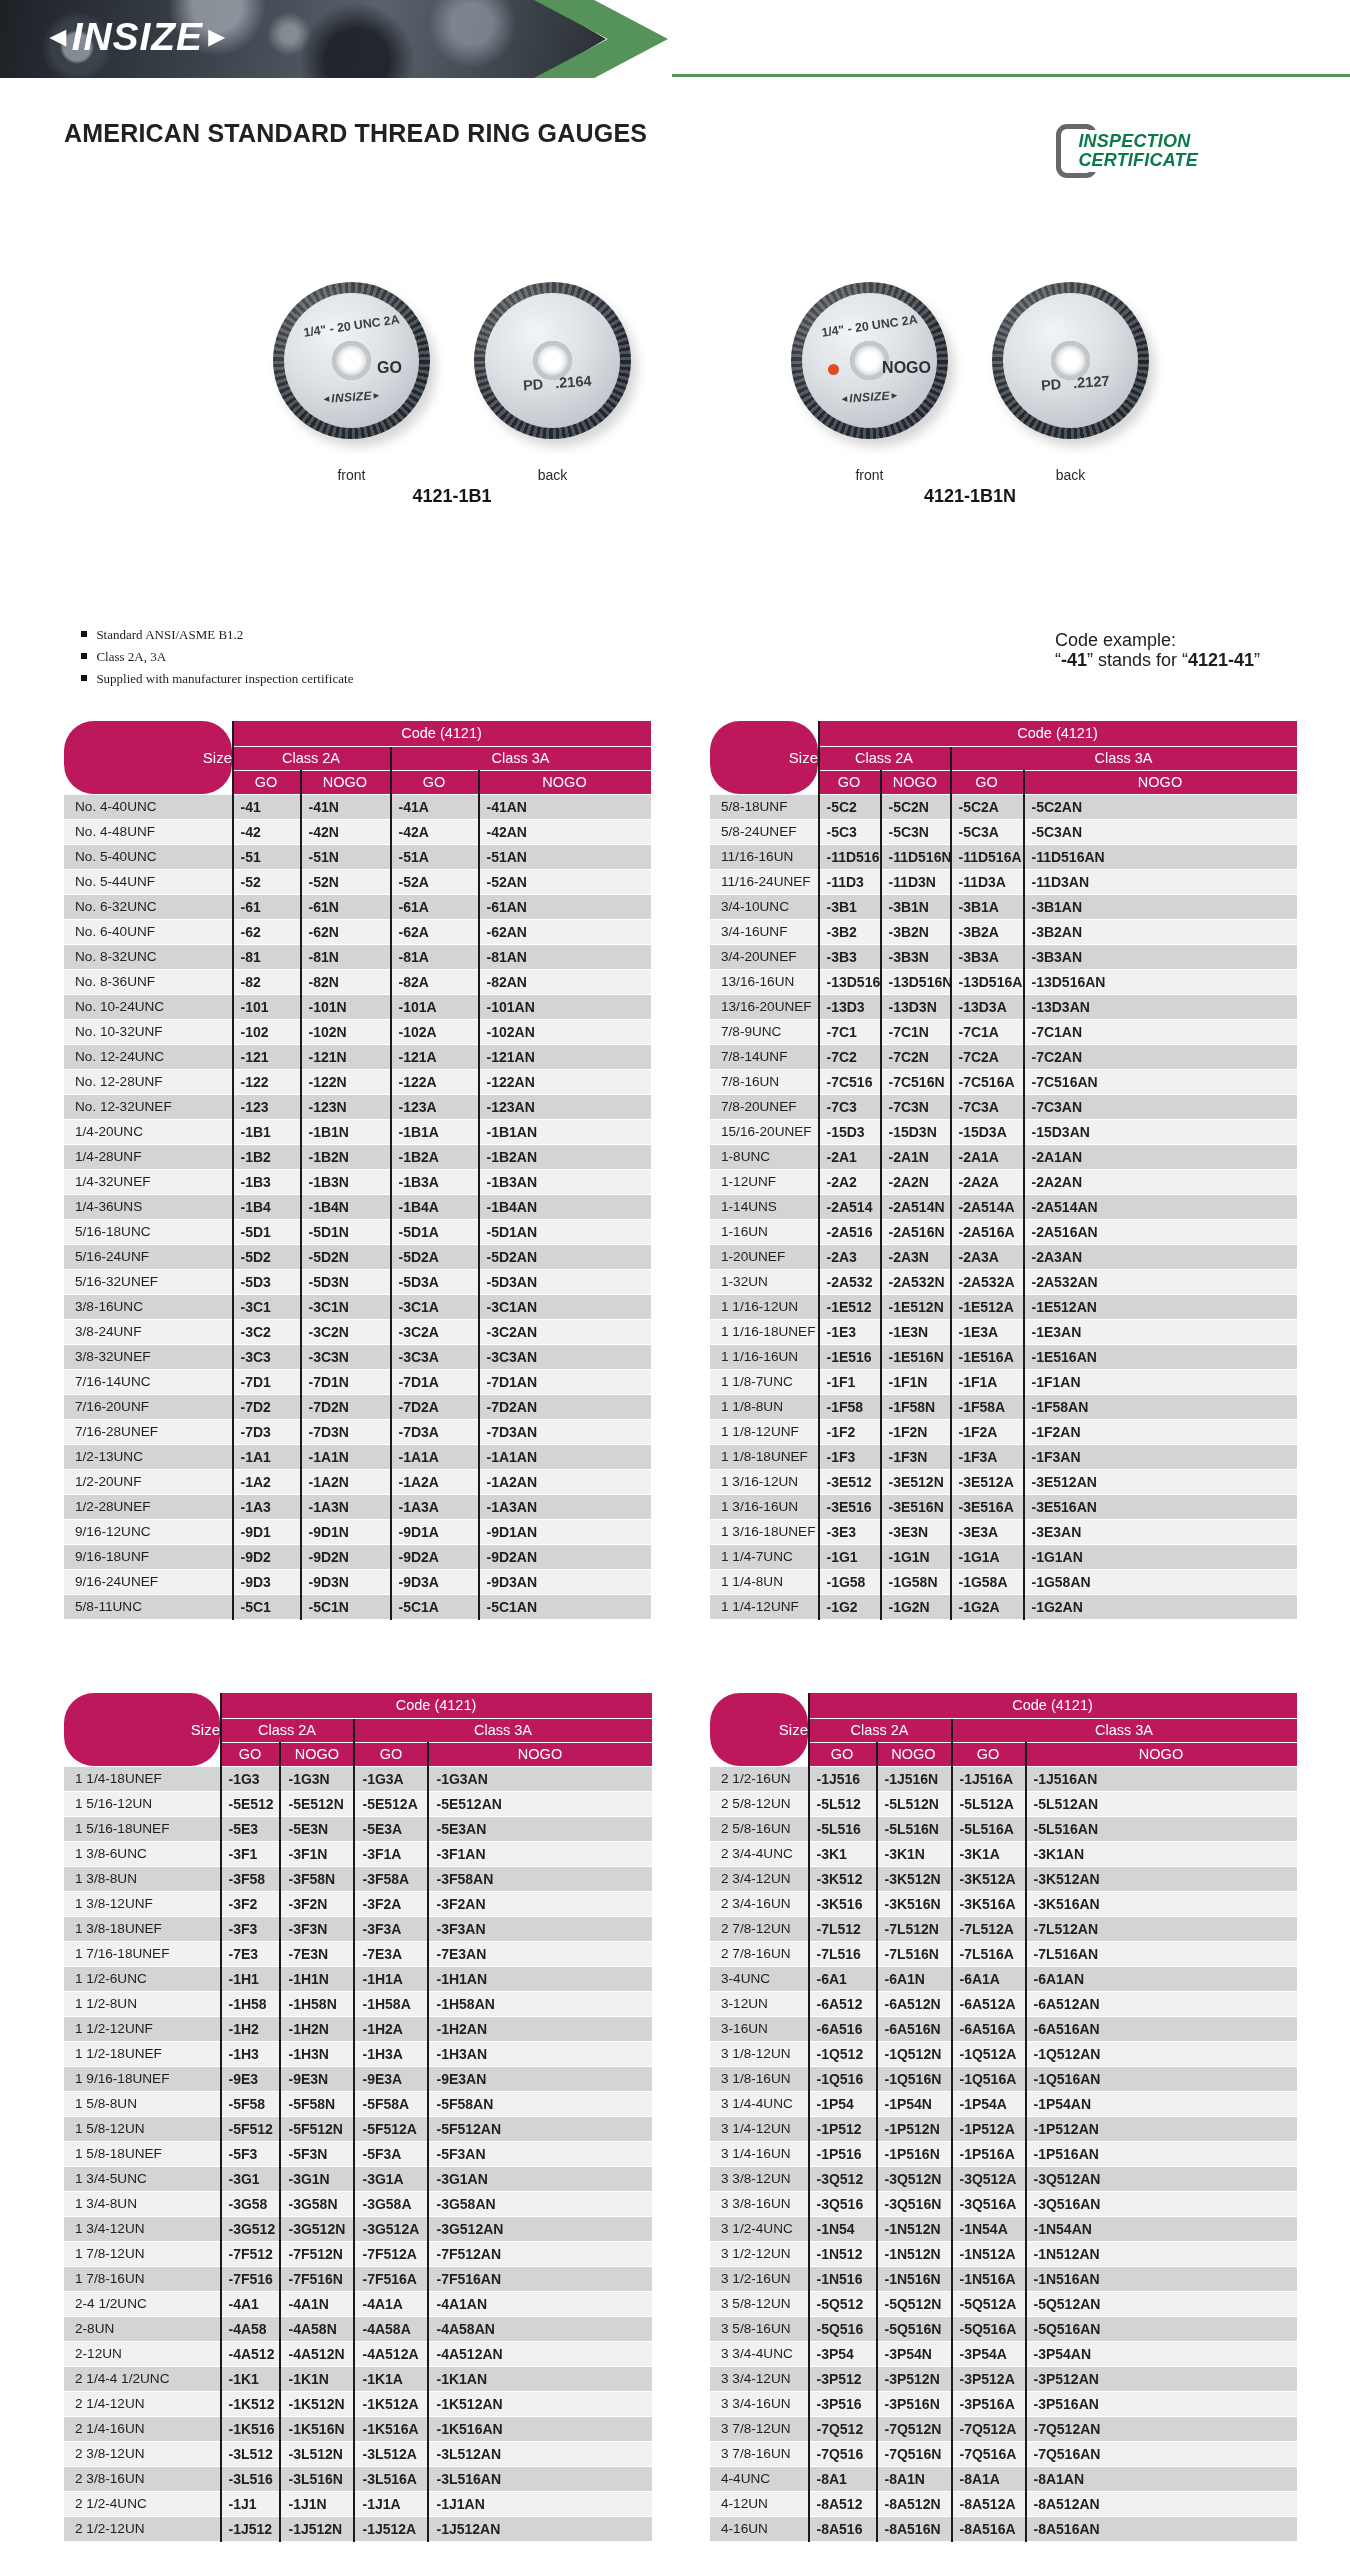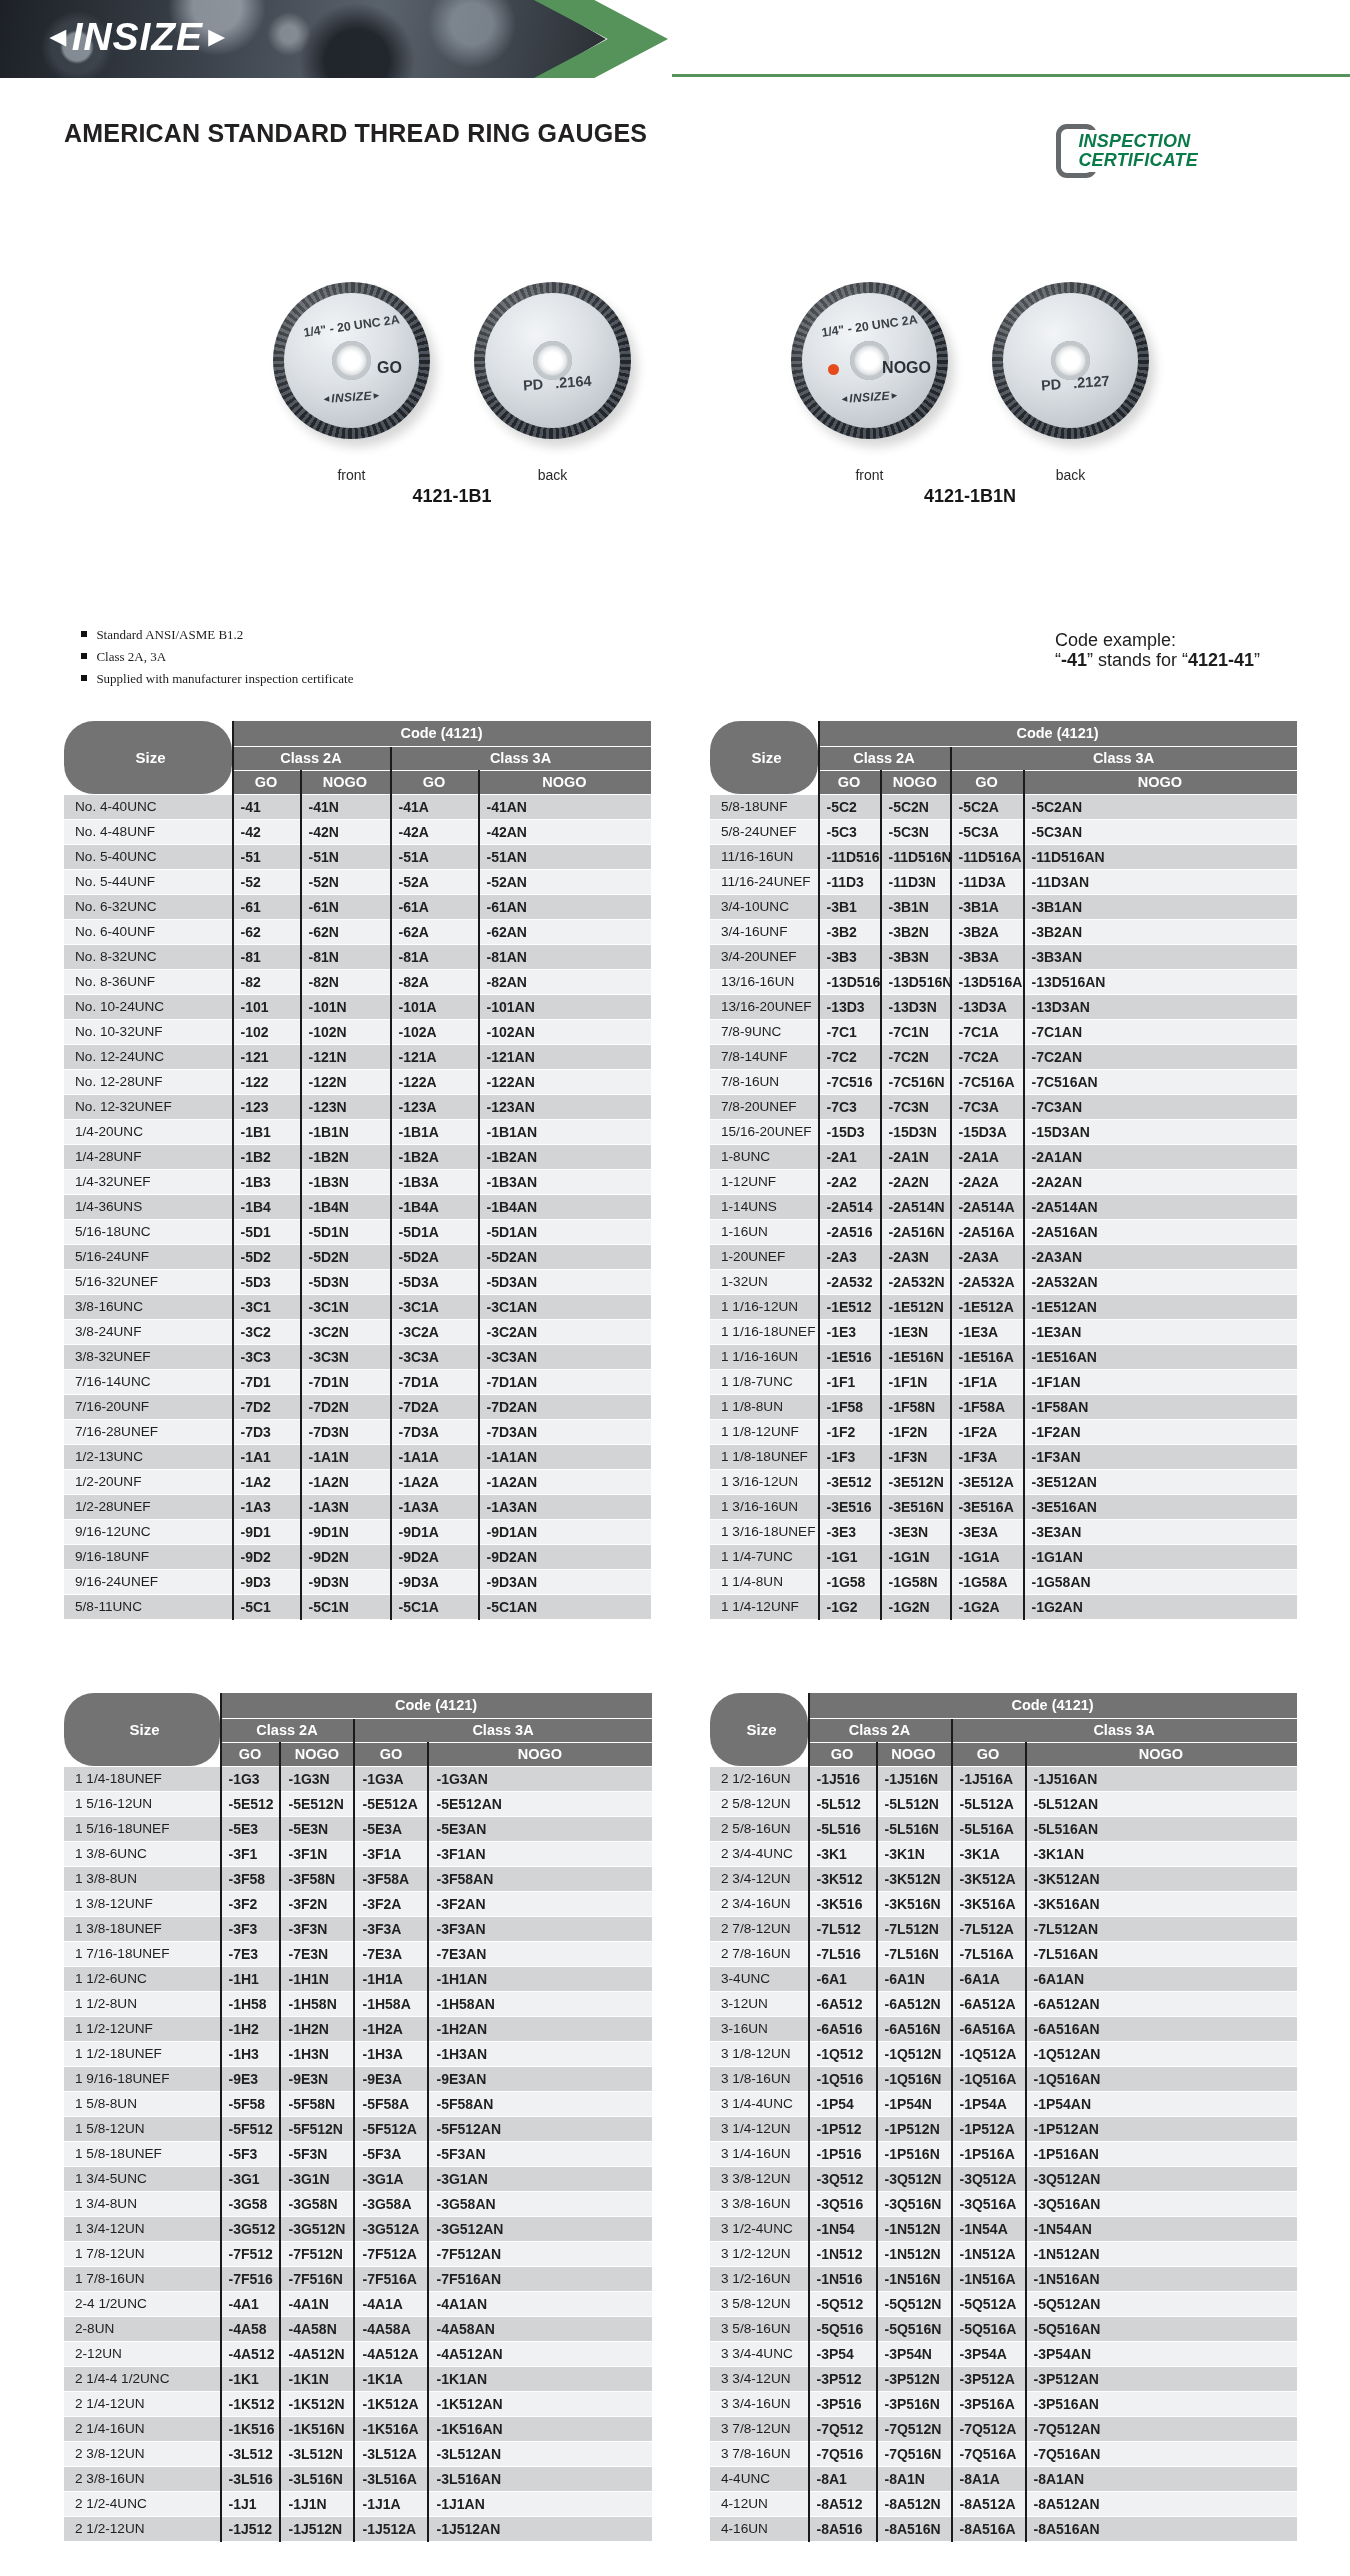--- a/index.html
+++ b/index.html
@@ -105,22 +105,22 @@
 
   
   .tbl-wrap { position: absolute; width: 587px; }
   .w1 { left: 64px;  top: 721px; }
   .w2 { left: 710px; top: 721px; }
   .w3 { left: 64px;  top: 1693px; }
   .w4 { left: 710px; top: 1693px; }
 
   table.tbl { border-collapse: separate; border-spacing: 0; width: 587px; table-layout: fixed; }
   .tbl th, .tbl td { border-bottom: 1.7px solid #ffffff; overflow: hidden; white-space: nowrap; }
-  .tbl thead th { background: #737373; color: #ffffff; font-weight: bold; font-size: 14.5px; text-align: center; }
-  .tbl th.size-h { text-align: center; padding-left: 5px; vertical-align: middle; font-size: 15px; border-radius: 30px; }
+  .tbl thead th { background: #be185d; color: #ffffff; font-weight: normal; font-size: 14.5px; text-align: center; }
+  .tbl th.size-h { text-align: right; padding-left: 5px; vertical-align: middle; font-size: 15px; border-radius: 30px; }
   .tbl th.code-h { height: 25.5px; }
   .tbl th.class-h { height: 24px; }
   .tbl th.gn-h { height: 24px; }
   .tbl tbody td { height: 25px; font-size: 13.6px; color: #1f1f1f; vertical-align: middle; }
   .tbl tbody td:first-child { padding-left: 11px; }
   .tbl tbody td + td { font-weight: bold; font-size: 14px; padding-left: 8.5px; }
   .tbl tbody tr:nth-child(odd) td { background: #d2d4d6; }
   .tbl tbody tr:nth-child(even) td { background: #f0f1f2; }
 
   

